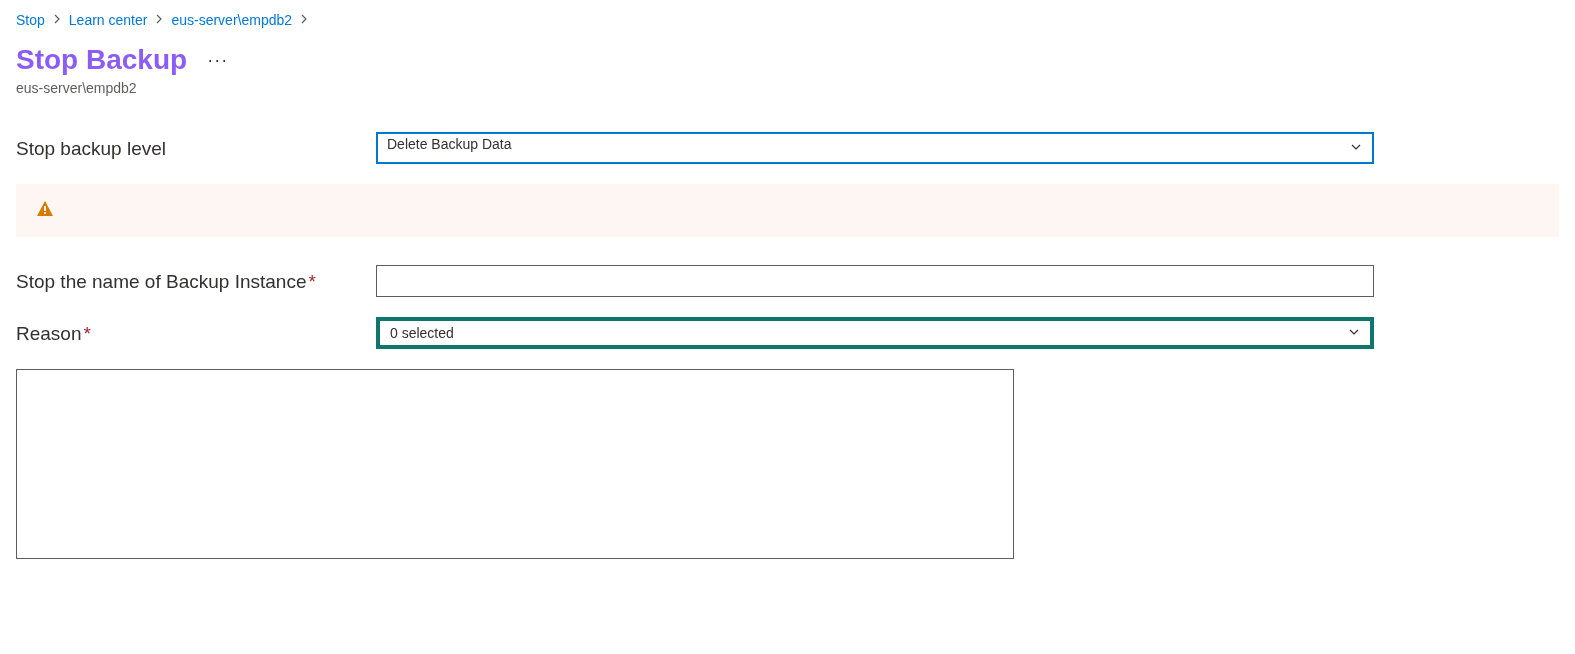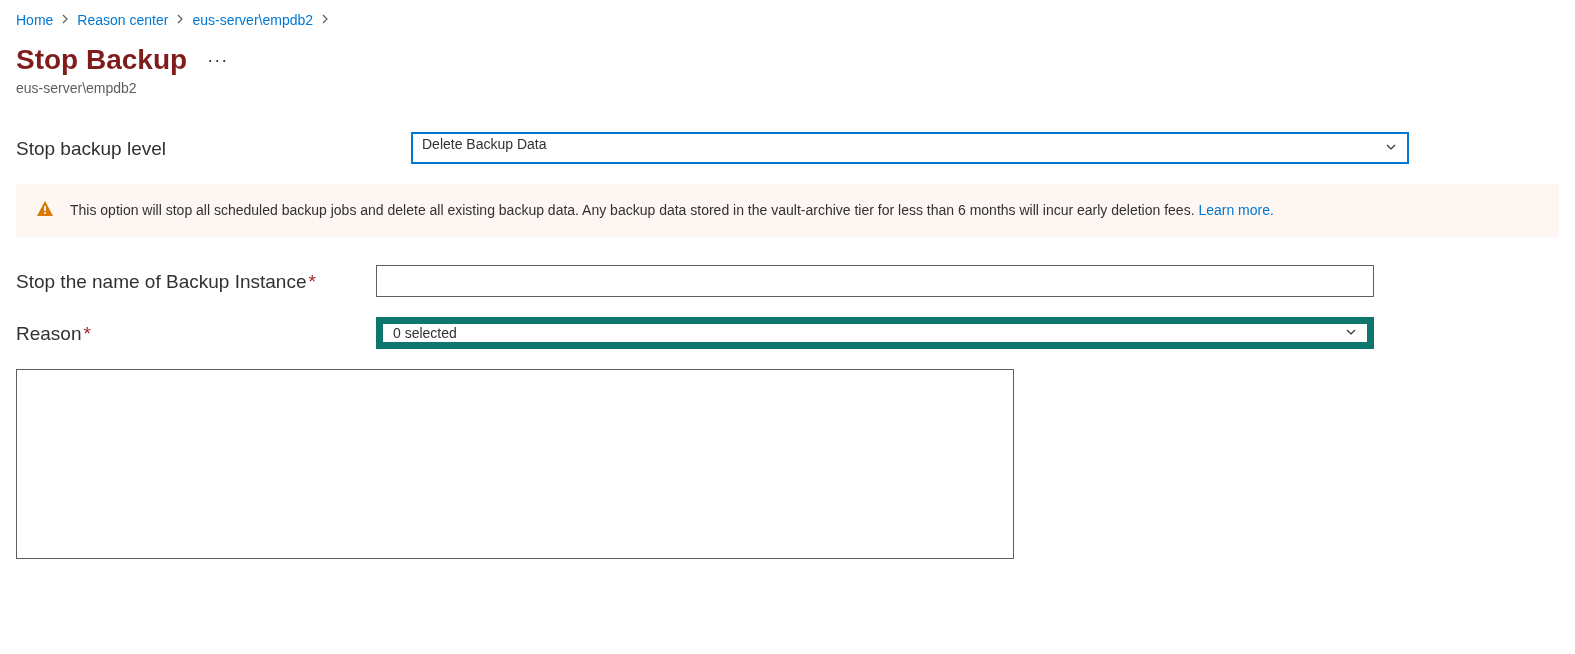--- a/index.html
+++ b/index.html
@@ -31,21 +31,21 @@
     }
     .page-header {
       display: flex;
       align-items: center;
       gap: 16px;
       margin-bottom: 4px;
     }
     .page-title {
       font-size: 28px;
       font-weight: 600;
-      color: #7f1d1d;
+      color: #8b5cf6;
     }
     .more-btn {
       font-size: 18px;
       color: #323130;
       cursor: pointer;
       letter-spacing: 1px;
       padding: 4px;
     }
     .subtitle {
       font-size: 14px;
@@ -69,32 +69,31 @@
       margin-left: 2px;
     }
     .form-control-wrap {
       flex: 1;
       max-width: 998px;
     }
     .select-box {
       position: relative;
       width: 100%;
       height: 32px;
-      border: 7px solid #0f766e;
+      border: 4px solid #0f766e;
       background: #ffffff;
       display: flex;
       align-items: center;
       padding: 0 32px 0 10px;
       cursor: pointer;
       font-size: 14px;
     }
     .select-box.focused {
       border: 2px solid #0078d4;
       padding: 0 31px 8px 9px;
-      margin-left: 35px;
     }
     .select-box .chevron {
       position: absolute;
       right: 10px;
       top: 50%;
       transform: translateY(-50%);
     }
     .text-input {
       width: 100%;
       height: 32px;
@@ -136,27 +135,27 @@
     }
     svg.chev {
       width: 12px;
       height: 12px;
     }
   </style>
 </head>
 <body>
 
 <nav class="breadcrumb">
-  <a href="#">Home</a>
+  <a href="#">Stop</a>
   <span class="sep">
     <svg width="8" height="10" viewBox="0 0 8 10">
         <path d="M2 1 L6 5 L2 9" stroke="#605e5c" stroke-width="1.2" fill="none"></path>
       </svg>
   </span>
-  <a href="#">Reason center</a>
+  <a href="#">Learn center</a>
   <span class="sep">
     <svg width="8" height="10" viewBox="0 0 8 10">
         <path d="M2 1 L6 5 L2 9" stroke="#605e5c" stroke-width="1.2" fill="none"></path>
       </svg>
   </span>
   <a href="#">eus-server\empdb2</a>
   <span class="sep">
     <svg width="8" height="10" viewBox="0 0 8 10">
         <path d="M2 1 L6 5 L2 9" stroke="#605e5c" stroke-width="1.2" fill="none"></path>
       </svg>
@@ -184,23 +183,20 @@
 </div>
 
 <div class="warning-banner">
   <span class="warning-icon">
     <svg width="18" height="18" viewBox="0 0 18 18">
       <path d="M9 1 L17 16 L1 16 Z" fill="#d87a00"></path>
       <rect x="8.1" y="6" width="1.8" height="5" fill="#ffffff"></rect>
       <rect x="8.1" y="12.2" width="1.8" height="1.8" fill="#ffffff"></rect>
     </svg>
   </span>
-  <div class="warning-text">
-    <span>This option will stop all scheduled backup jobs and delete all existing backup data. Any backup data stored in the vault-archive tier for less than 6 months will incur early deletion fees. </span><a href="#">Learn more.</a>
-  </div>
 </div>
 
 <div class="form-row">
   <div class="form-label">
     <span>Stop the name of Backup Instance</span><span class="required">*</span>
   </div>
   <div class="form-control-wrap">
     <input type="text" class="text-input" value="" style="">
   </div>
 </div>

